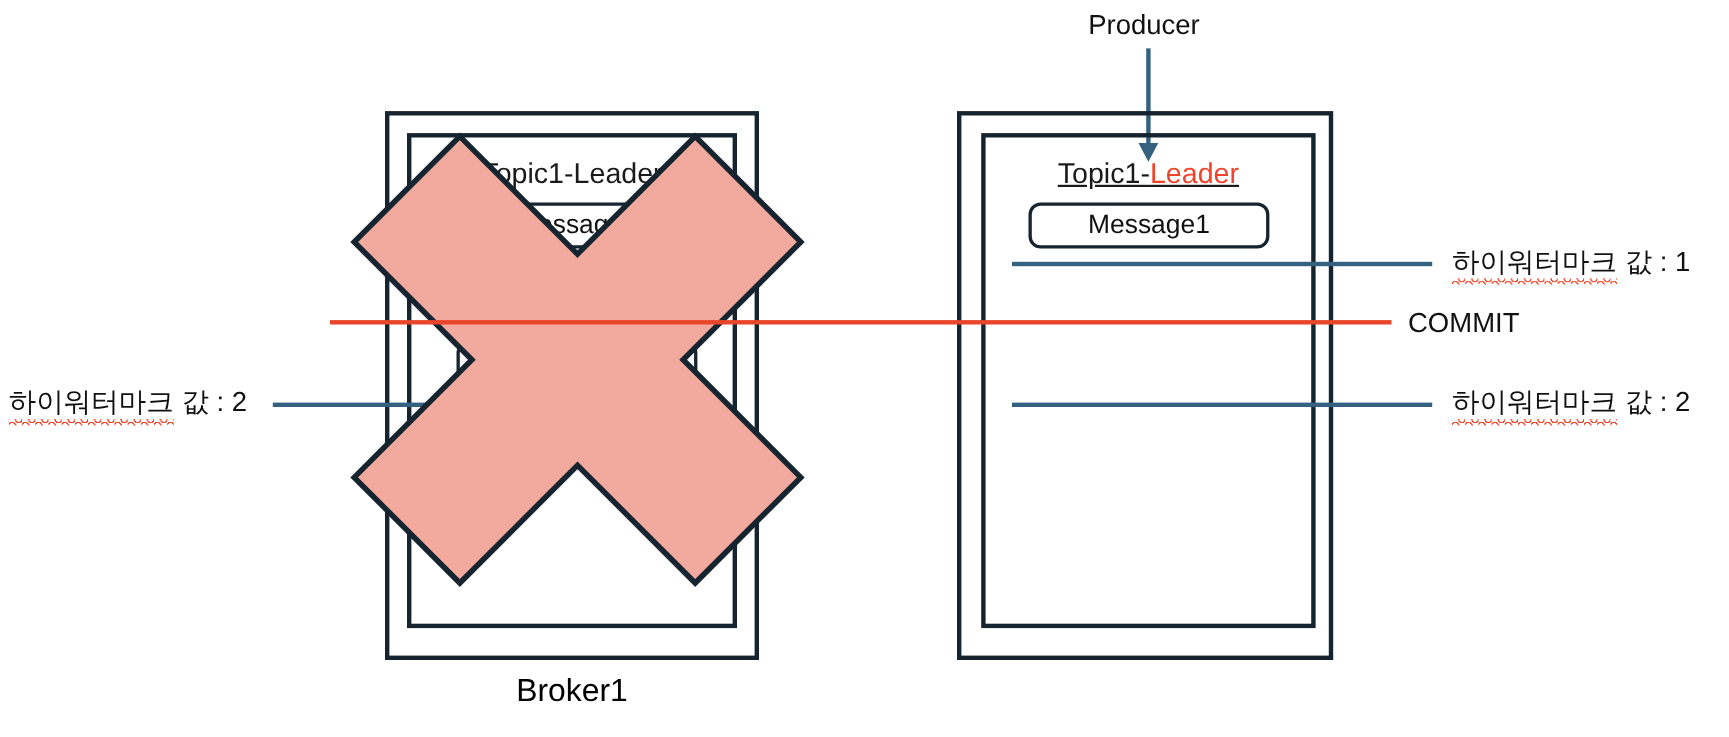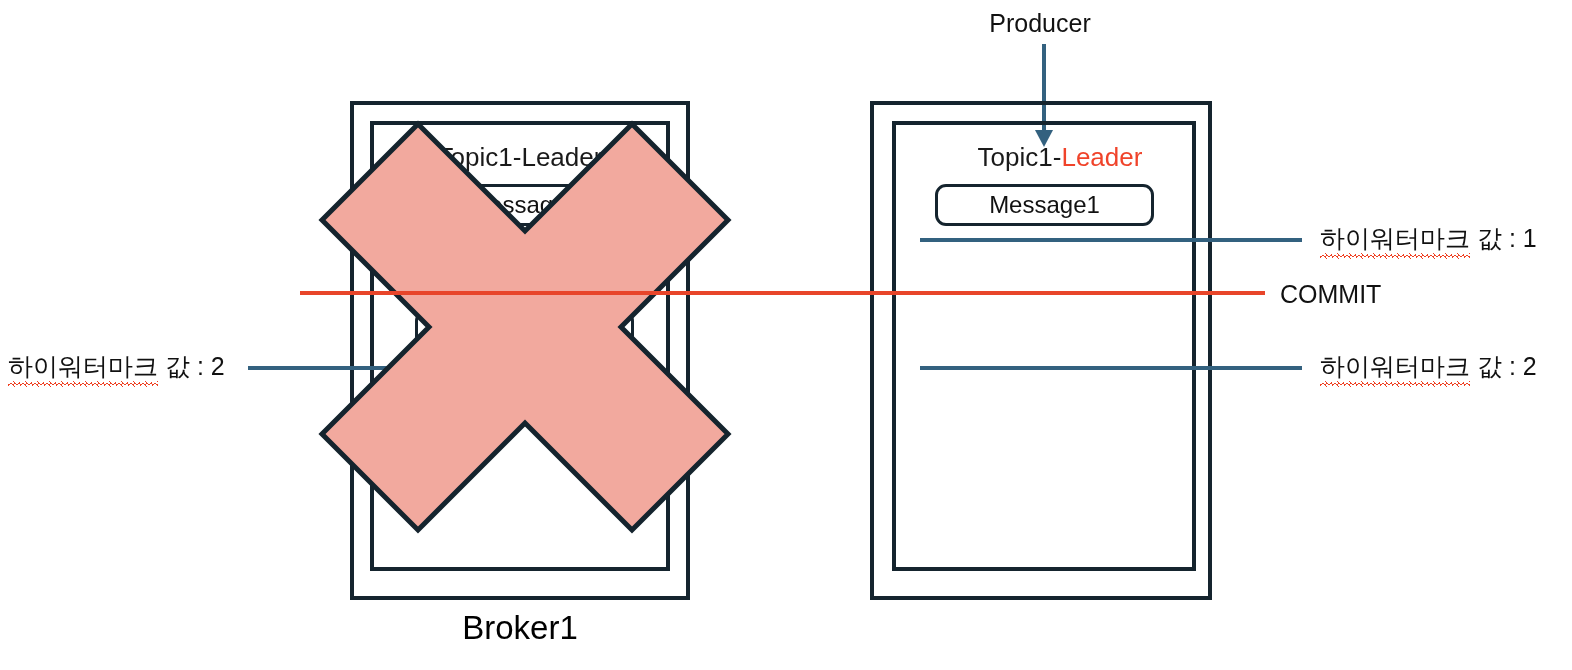--- a/index.html
+++ b/index.html
@@ -14,21 +14,21 @@
   .broker-outer{
     position:absolute;border:4px solid #15242e;background:transparent;
     box-sizing:border-box;
   }
   .topic-box{
     position:absolute;border:4px solid #15242e;background:transparent;
     box-sizing:border-box;
   }
   .broker-label{
     position:absolute;text-align:center;color:#000000;
-    font-size:33px;line-height:40px;white-space:nowrap;
+    font-size:29px;line-height:40px;white-space:nowrap;
   }
   .topic-title{
     position:absolute;text-align:center;color:#1a1a1a;
     font-size:26px;line-height:32px;white-space:nowrap;width:100%;
   }
   .topic-title .leader-red{color:#f0432a;}
 
   .msg-box{
     position:absolute;border:3.5px solid #15242e;border-radius:11px;
     box-sizing:border-box;background:transparent;
@@ -92,21 +92,21 @@
   <div class="hwm-label" style="left:8px;top:350px;"><span class="sp">하이워터마크</span><span> 값 : 2</span></div>
 
   <svg class="x-overlay" style="left:316px;top:118px;" width="418" height="442" viewBox="0 0 418 442">
     <polygon points="102,6 209,113 316,6 412,102 305,209 412,316 316,412 209,305 102,412 6,316 113,209 6,102" fill="#f2a99e" stroke="#15242e" stroke-width="5" stroke-linejoin="miter"></polygon>
   </svg>
 
   <div class="broker-label" style="left:370px;top:608px;width:300px;">Broker1</div>
 
   <div class="broker-outer" style="left:870px;top:101px;width:342px;height:499px;"></div>
   <div class="topic-box" style="left:892px;top:121px;width:304px;height:450px;">
-    <div class="topic-title" style="left:16px;top:16px;"><span>Topic1-</span><span class="leader-red">Leader</span></div>
+    <div class="topic-title" style="left:0;top:16px;text-decoration:underline;"><span>Topic1-</span><span class="leader-red">Leader</span></div>
   </div>
   <div class="msg-box" style="left:935px;top:184px;width:219px;height:42px;">Message1</div>
 
   <div class="hwm-line" style="left:920px;top:238px;width:382px;"></div>
   <div class="hwm-label" style="left:1320px;top:222px;text-align:right;"><span class="sp">하이워터마크</span><span> 값 : 1</span></div>
 
   <div class="hwm-line" style="left:920px;top:366px;width:382px;"></div>
   <div class="hwm-label" style="left:1320px;top:350px;"><span class="sp">하이워터마크</span><span> 값 : 2</span></div>
 
 

